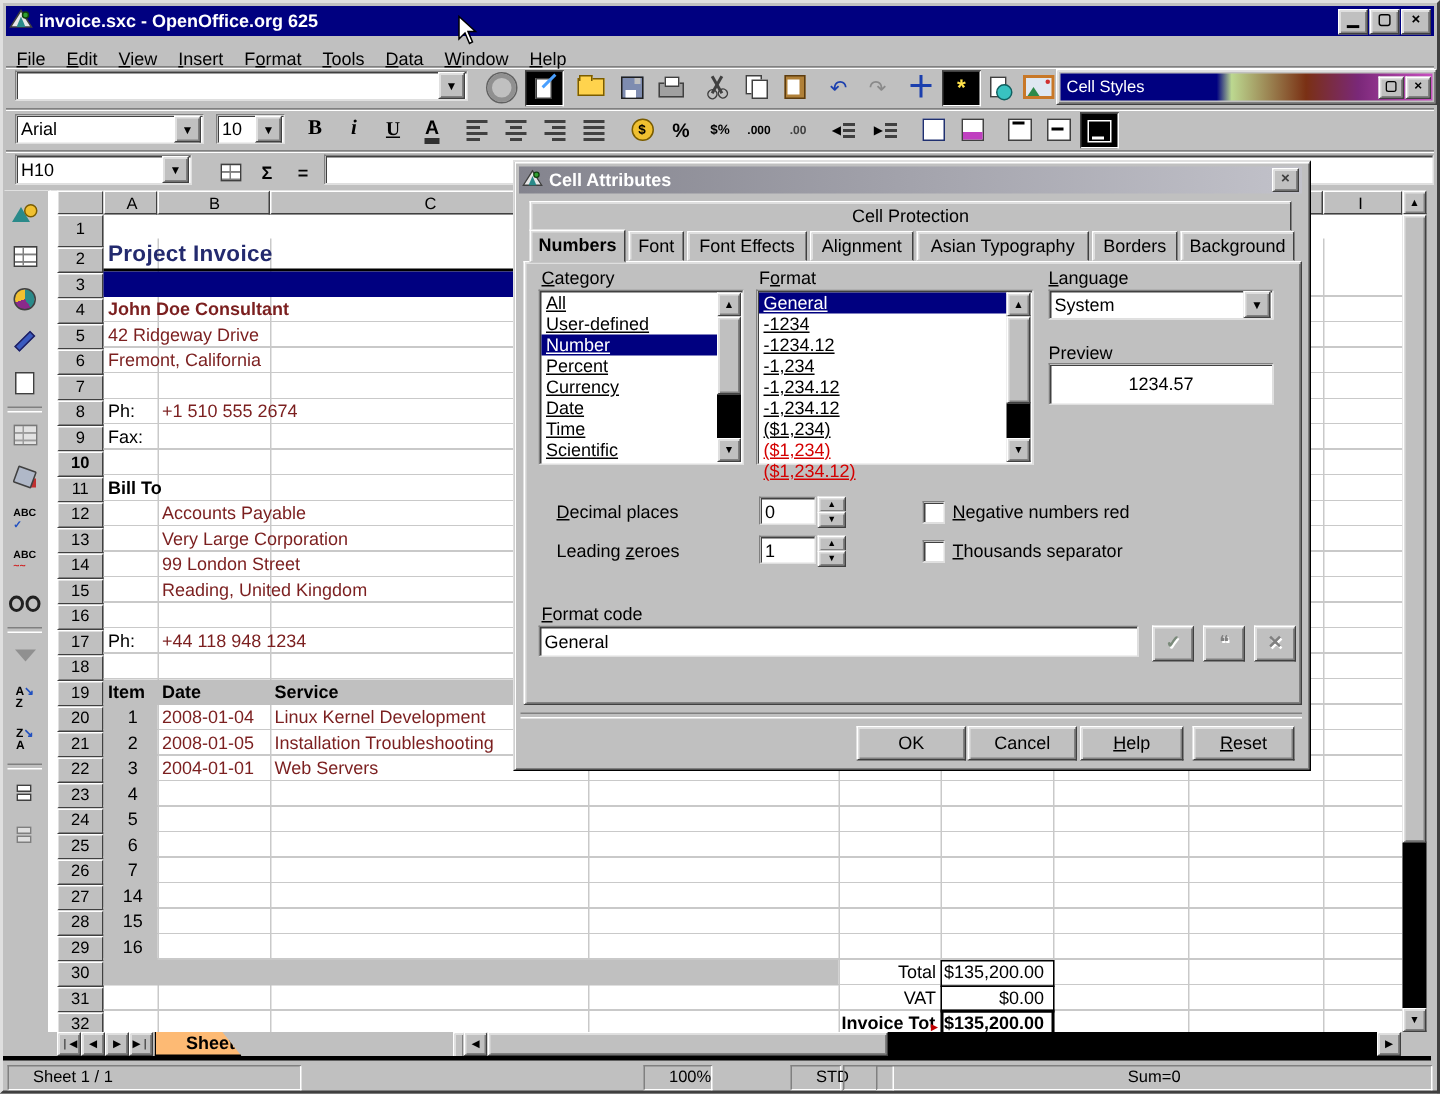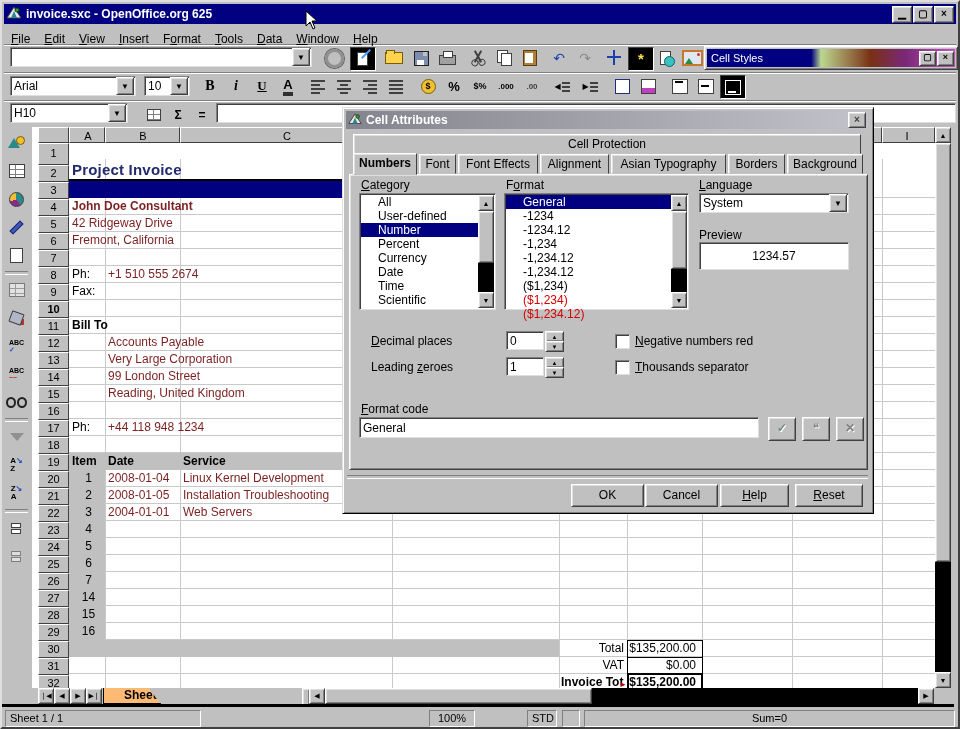--- a/index.html
+++ b/index.html
@@ -79,40 +79,40 @@
   #dialog{left:340px;top:105px;width:530px;height:405px;background:#c0c0c0;
           border:1px solid;border-color:#dfdfdf #000 #000 #dfdfdf;
           box-shadow:inset 1px 1px 0 #fff,inset -1px -1px 0 #808080;}
   #dlg-title{left:3px;top:3px;width:522px;height:18px;background:linear-gradient(90deg,#84848e,#c2c2ca);
           display:flex;align-items:center;padding:0 2px;box-sizing:border-box;}
   #dlg-title .t{color:#fff;font-weight:bold;flex:1;margin-left:4px;}
   .tab{position:absolute;height:20px;background:#c0c0c0;border:1px solid;border-color:#fff #404040 #c0c0c0 #fff;
        box-shadow:inset 1px 1px 0 #dfdfdf;text-align:center;line-height:19px;font-size:12px;box-sizing:border-box;}
   .tab.active{font-weight:bold;height:22px;z-index:3;}
   .lbox{background:#fff;position:absolute;}
-  .lrow{height:14px;line-height:14px;padding-left:17px;white-space:nowrap;overflow:hidden;}
+  .lrow{height:14px;line-height:14px;padding-left:3px;white-space:nowrap;overflow:hidden;text-decoration:underline;}
   .lrow.sel{background:#000080;color:#fff;}
   .lrow.red{color:#d40000;}
   .sbar{position:absolute;width:16px;}
   .sbtn{position:absolute;width:16px;height:16px;font-size:7px;display:flex;align-items:center;justify-content:center;box-sizing:border-box;}
   .sthumb{position:absolute;width:16px;box-sizing:border-box;}
   .strack{position:absolute;width:16px;background:#000;}
   .gbox{position:absolute;border:1px solid #808080;box-shadow:inset 1px 1px 0 #fff, 1px 1px 0 #fff;}
   .glabel{position:absolute;background:#c0c0c0;padding:0 3px;top:-8px;left:8px;}
   .ck{position:absolute;width:13px;height:13px;background:#fff;border:1px solid;border-color:#808080 #dfdfdf #dfdfdf #808080;box-shadow:inset 1px 1px 0 #404040;}
   .spin{position:absolute;}
   .spin .sfld{position:absolute;left:0;top:0;width:38px;height:19px;padding:2px 0 0 3px;}
   .spin .up,.spin .dn{position:absolute;left:39px;width:17px;height:9px;font-size:6px;display:flex;align-items:center;justify-content:center;}
   .spin .up{top:0;} .spin .dn{top:10px;}
   .btn{position:absolute;height:21px;text-align:center;line-height:20px;font-size:12px;}
   .btn u{text-decoration:underline;}
   
   #statusbar{left:2px;top:705px;width:952px;height:22px;}
   .spanel{position:absolute;top:3px;height:17px;border:1px solid;border-color:#808080 #fff #fff #808080;
-          padding:1px 4px;box-sizing:border-box;font-size:11px;line-height:13px;}
+          padding:1px 16px;box-sizing:border-box;font-size:11px;line-height:13px;}
   #cursor{pointer-events:none;z-index:99;}
 </style>
 </head>
 <body>
 
 <div id="app">
 
   <div id="titlebar" class="abs">
     <svg width="16" height="16" viewBox="0 0 16 16">
       <polygon points="8,1 15,12 1,12" fill="#e8e8e8" stroke="#404040" stroke-width="1"></polygon>

